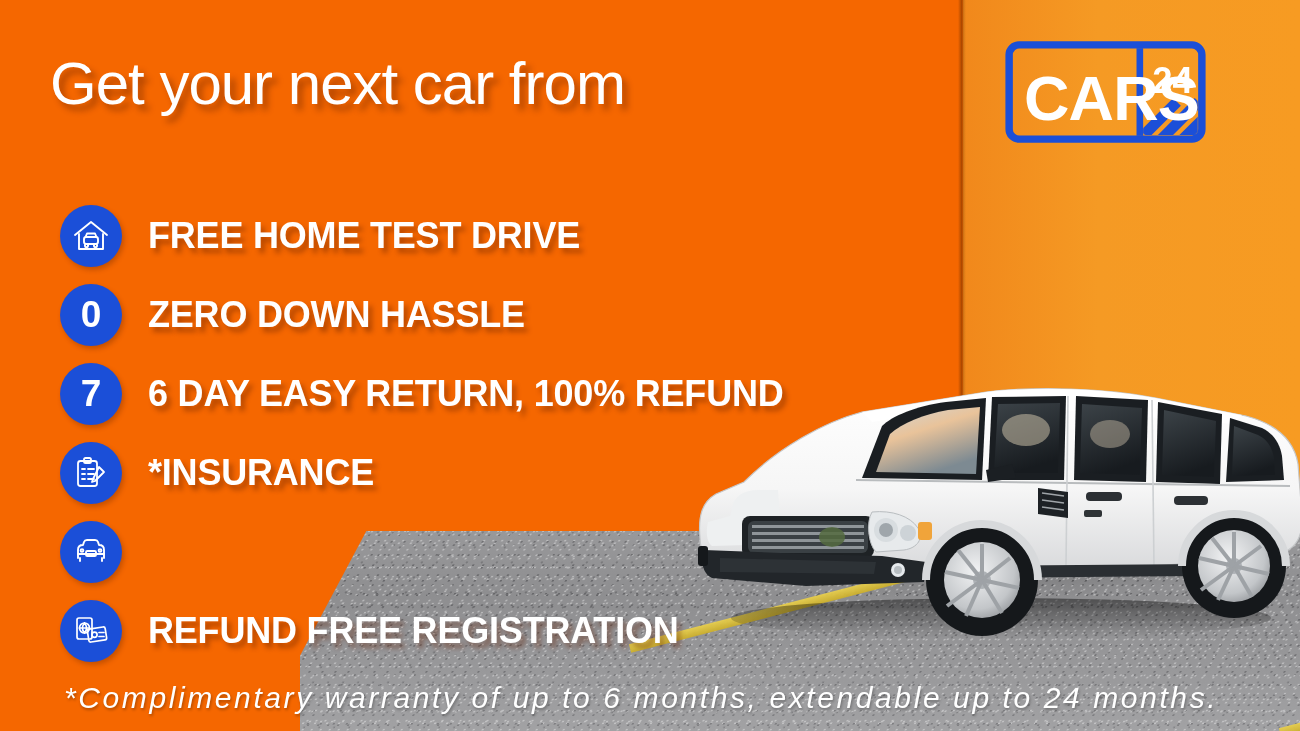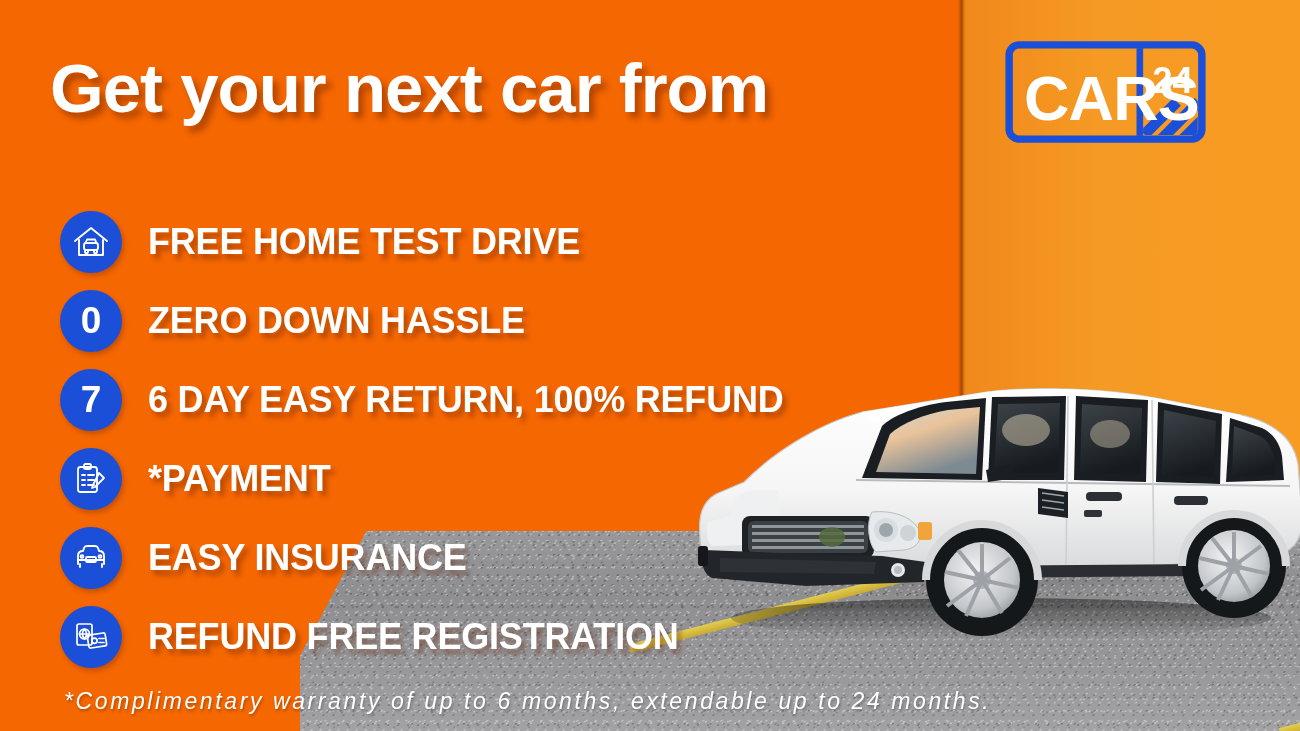--- a/index.html
+++ b/index.html
@@ -45,27 +45,27 @@
   .lane-a { left:330px; bottom:78px;  width:420px; transform:rotate(-14.5deg); }
   .lane-b { left:980px; bottom:-6px;  width:420px; transform:rotate(-14.5deg); }
 
   
   .car { position:absolute; left:686px; top:330px; width:620px; height:310px; }
   .car svg { width:100%; height:100%; display:block; }
 
   
   .headline {
     position:absolute; left:50px; top:54px; width:920px;
-    font-size:69px; font-weight:bold; color:#ffffff; letter-spacing:-1px;
+    font-size:60px; font-weight:normal; color:#ffffff; letter-spacing:-1px;
     line-height:1.0; white-space:nowrap;
     text-shadow:5px 6px 6px rgba(96,28,0,.45);
   }
 
   
-  .features { position:absolute; left:60px; top:202px; width:760px; }
+  .features { position:absolute; left:60px; top:196px; width:760px; }
   .feature { display:flex; align-items:center; height:79px; }
   .f-icon {
     width:62px; height:62px; min-width:62px; border-radius:50%;
     background:#1B4FD8; display:flex; align-items:center; justify-content:center;
     box-shadow:2px 3px 5px rgba(90,30,0,.30);
   }
   .f-icon svg { width:40px; height:40px; display:block; }
   .f-icon .num {
     color:#fff; font-size:37px; font-weight:bold; line-height:1; letter-spacing:0;
   }
@@ -75,21 +75,21 @@
     text-shadow:4px 5px 5px rgba(96,28,0,.42);
   }
 
   
   .logo { position:absolute; left:1005px; top:30px; width:201px; height:124px; }
   .logo svg { width:100%; height:100%; display:block; }
 
   
   .disclaimer {
     position:absolute; left:64px; bottom:16px; width:1220px;
-    color:#ffffff; font-size:23px; font-style:italic; font-weight:normal;
+    color:#ffffff; font-size:30px; font-style:italic; font-weight:normal;
     letter-spacing:2.6px; white-space:nowrap;
     text-shadow:1px 2px 3px rgba(0,0,0,.30);
   }
 </style>
 </head>
 <body>
 
 <div class="banner">
 
   <div class="bg-left"></div>
@@ -270,36 +270,35 @@
     <div class="feature">
       <div class="f-icon">
         <svg viewBox="0 0 40 40" fill="none" stroke="#fff" stroke-width="1.8" stroke-linecap="round" stroke-linejoin="round">
           <rect x="7" y="8" width="19" height="25" rx="2.5"></rect>
           <rect x="13" y="5" width="7" height="5" rx="1.6"></rect>
           <path d="M11 16 h3 M11 21 h3 M11 26 h3"></path>
           <path d="M17 16 h6 M17 21 h6 M17 26 h6"></path>
           <path d="M28 14 L33 19 L24 28 L21 29 L22 26 Z"></path>
         </svg>
       </div>
-      <div class="f-label">*PAYMENT</div>
+      <div class="f-label">*INSURANCE</div>
     </div>
 
     <div class="feature">
       <div class="f-icon">
         <svg viewBox="0 0 40 40" fill="none" stroke="#fff" stroke-width="1.9" stroke-linecap="round" stroke-linejoin="round">
           <path d="M7 26 V18 C7 15 9 13 12 13 L13 10 C13.5 8.5 14.5 8 16 8 H24
                    C25.5 8 26.5 8.5 27 10 L28 13 C31 13 33 15 33 18 V26"></path>
           <path d="M7 22 H33"></path>
           <rect x="15" y="19" width="10" height="5" rx="1.3"></rect>
           <circle cx="11" cy="18.5" r="1.4"></circle>
           <circle cx="29" cy="18.5" r="1.4"></circle>
           <path d="M9 26 v3 M31 26 v3"></path>
         </svg>
       </div>
-      <div class="f-label">EASY INSURANCE</div>
     </div>
 
     <div class="feature">
       <div class="f-icon">
         <svg viewBox="0 0 40 40" fill="none" stroke="#fff" stroke-width="1.7" stroke-linecap="round" stroke-linejoin="round">
           <rect x="6" y="7" width="15" height="21" rx="2"></rect>
           <circle cx="13.5" cy="17" r="5"></circle>
           <path d="M8.5 17 h10 M13.5 12 c2.5 3 2.5 7 0 10 M13.5 12 c-2.5 3 -2.5 7 0 10"></path>
           <rect x="17" y="17" width="18" height="13" rx="2" transform="rotate(-9 26 23.5)"></rect>
           <circle cx="23.5" cy="23.8" r="2.6"></circle>

